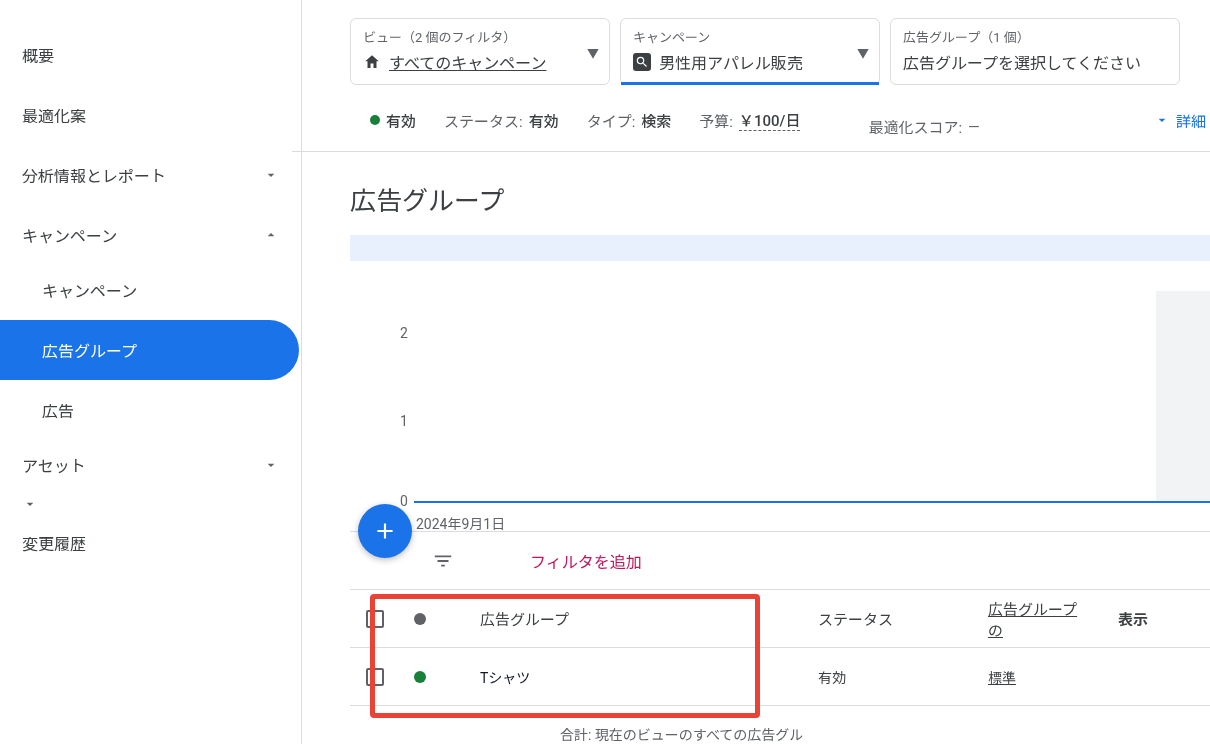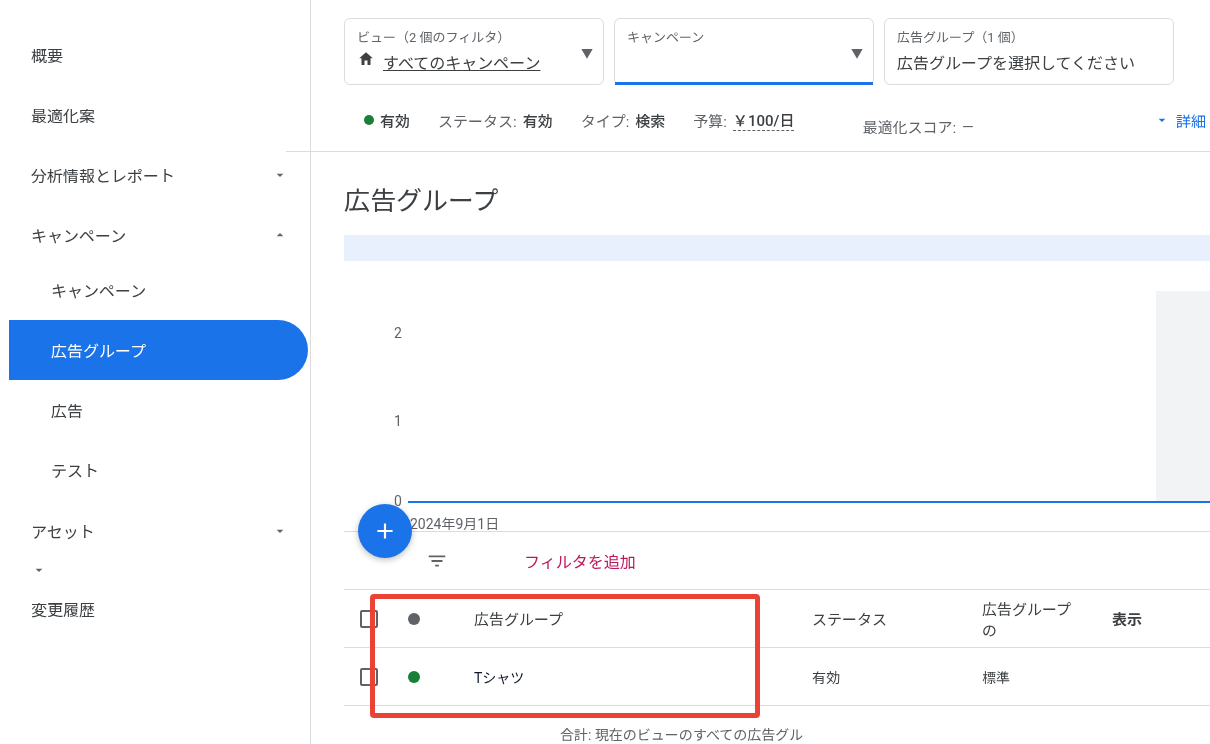--- a/index.html
+++ b/index.html
@@ -8,21 +8,21 @@
       font-size: 14px;
       color: #3c4043;
       background: #fff;
       width: 1210px;
       height: 744px;
       overflow: hidden;
       position: relative;
     }
     .sidebar {
       position: absolute;
-      left: 9px;
+      left: 0;
       top: 0;
       width: 302px;
       height: 100%;
       border-right: 1px solid #dadce0;
       padding-top: 30px;
     }
     .sidebar-item {
       display: flex;
       align-items: center;
       justify-content: space-between;
@@ -50,21 +50,21 @@
     }
     .sidebar-item.gap { margin-bottom: 10px; }
     .sidebar-item.multi { padding-top: 6px; padding-bottom: 6px; height: auto; line-height: 1.6; }
     .sidebar-item.multi .label { max-width: 210px; }
     .chev {
       color: #5f6368;
       display: inline-flex;
     }
     .main {
       position: absolute;
-      left: 286px;
+      left: 292px;
       top: 0;
       right: 0;
       height: 100%;
       overflow: hidden;
     }
     .breadcrumb-row {
       display: flex;
       gap: 10px;
       padding: 18px 0 0 58px;
     }
@@ -75,20 +75,21 @@
       position: relative;
       background: #fff;
     }
     .bc-label {
       font-size: 13px;
       color: #5f6368;
       margin-bottom: 4px;
     }
     .bc-value {
       display: flex;
+      align-items: center;
       gap: 8px;
       font-size: 16px;
       color: #3c4043;
     }
     .bc-value.underline { text-decoration: underline; }
     .bc-card .dd {
       position: absolute;
       right: 10px;
       top: 50%;
       transform: translateY(-50%);
@@ -201,21 +202,21 @@
       display: flex;
       align-items: center;
       height: 58px;
       border-bottom: 1px solid #dadce0;
     }
     .tcell { padding: 0 14px; }
     .c-check { width: 50px; display: flex; justify-content: center; }
     .c-status { width: 40px; display: flex; justify-content: center; }
     .c-name { width: 364px; padding-left: 40px; }
     .c-stat { width: 170px; }
-    .c-type { width: 130px; }
+    .c-type { width: 130px; text-decoration: underline; }
     .c-last { flex: 1; font-weight: bold; }
     .thead { color: #3c4043; font-size: 15px; }
     .link { color: #0f172a; cursor: pointer; }
     .checkbox {
       width: 18px; height: 18px;
       border: 2px solid #5f6368;
       border-radius: 2px;
       display: inline-block;
     }
     .dot { width: 12px; height: 12px; border-radius: 50%; display: inline-block; }
@@ -268,23 +269,20 @@
     </span>
   </div>
   <div class="sidebar-subitem">
     <span>キャンペーン</span>
   </div>
   <div class="sidebar-subitem active">
     <span>広告グループ</span>
   </div>
   <div class="sidebar-subitem">
     <span>広告</span>
-  </div>
-  <div class="sidebar-subitem" style="margin-bottom:6px;">
-    <span>テスト</span>
   </div>
   <div class="sidebar-item expandable">
     <span>アセット</span>
     <span class="chev">
       <svg width="16" height="16" viewBox="0 0 24 24">
           <path fill="#5f6368" d="M7 10l5 5 5-5z"></path>
         </svg>
     </span>
   </div>
   <div class="sidebar-item expandable multi">
@@ -309,20 +307,28 @@
           <svg width="18" height="18" viewBox="0 0 24 24">
               <path fill="#3c4043" d="M12 3l9 8h-3v9h-4v-6h-4v6H6v-9H3z"></path>
             </svg>
         </span>
         <span>すべてのキャンペーン</span>
       </div>
       <span class="dd">▼</span>
     </div>
     <div class="bc-card bc2 active-bar">
       <div class="bc-label">キャンペーン</div>
+      <div class="bc-value">
+        <span class="icon-sm" style="background:#3c4043;border-radius:3px;padding:2px;">
+          <svg width="14" height="14" viewBox="0 0 24 24">
+              <path fill="#fff" d="M15.5 14h-.79l-.28-.27A6.471 6.471 0 0016 9.5 6.5 6.5 0 109.5 16c1.61 0 3.09-.59 4.23-1.57l.27.28v.79l5 4.99L20.49 19l-4.99-5zM9.5 14C7.01 14 5 11.99 5 9.5S7.01 5 9.5 5 14 7.01 14 9.5 11.99 14 9.5 14z"></path>
+            </svg>
+        </span>
+        <span>男性用アパレル販売</span>
+      </div>
       <span class="dd">▼</span>
     </div>
     <div class="bc-card bc3">
       <div class="bc-label">広告グループ（1 個）</div>
       <div class="bc-value">
         <span>広告グループを選択してください</span>
       </div>
     </div>
   </div>
 

